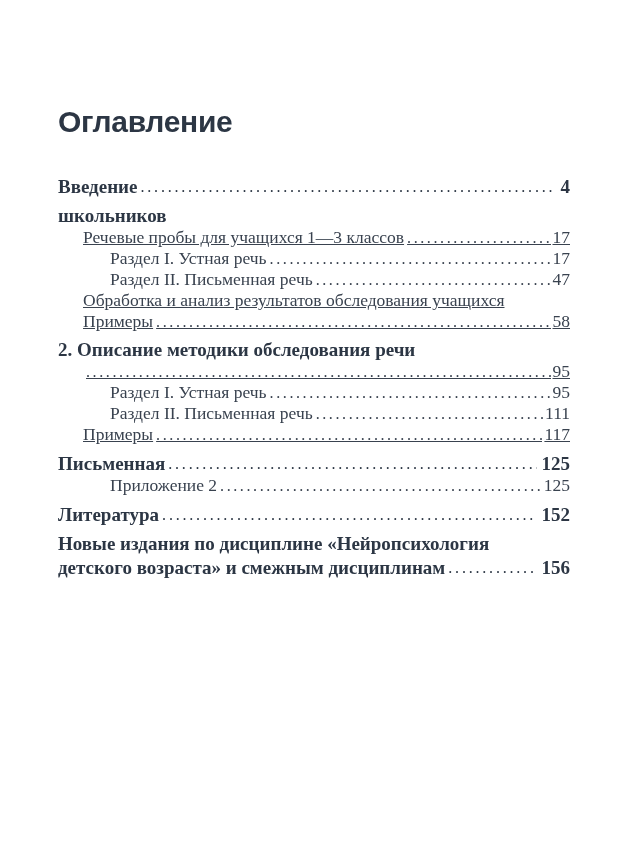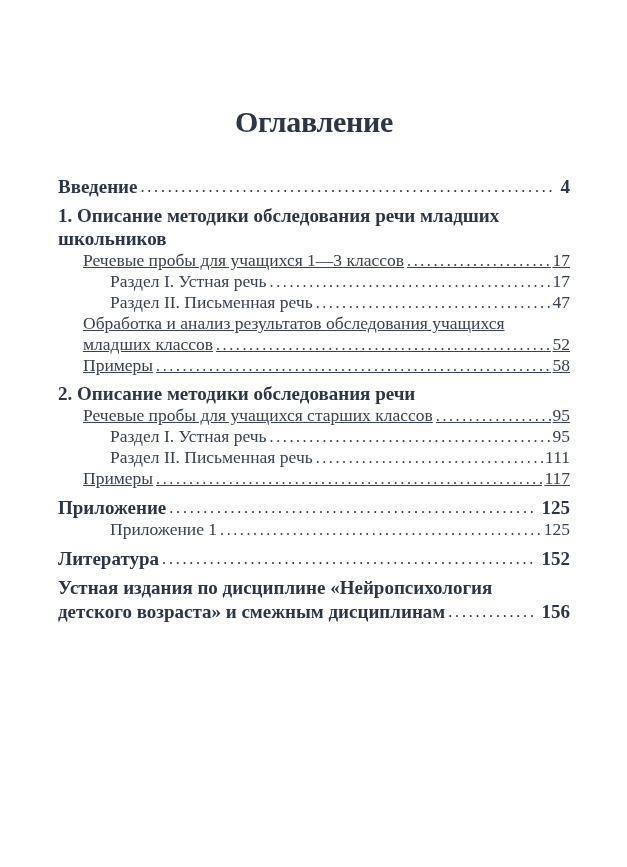--- a/index.html
+++ b/index.html
@@ -14,26 +14,25 @@
     font-family:"Liberation Serif","DejaVu Serif",serif;
     color:var(--text-color);
     overflow:hidden;
   }
   .page{
     box-sizing:border-box;
     width:627px;height:867px;
     padding:0 57px 0 58px;
   }
   h1.doc-title{
-    font-family:Liberation Serif, serif;
+    font-family:Liberation Sans, sans-serif;
     font-weight:700;
     font-size:30px;
     line-height:40px;
     color:var(--heading-color);
-    text-align:center;
     margin:102px 0 32px 0;
     letter-spacing:-0.3px;
   }
   .toc{
     font-size:17.5px;
   }
   .toc-entry{
     line-height:21px;
   }
   .toc-entry.bold{
@@ -84,23 +83,20 @@
   <div class="toc">
       <div class="toc-entry lvl-0 bold">
         <div class="toc-row">
           <span class="toc-text">Введение</span>
           <span class="leader"></span>
           <span class="page-num">4</span>
         </div>
       </div>
       <div class="toc-entry lvl-0 bold">
         <div class="toc-row">
-          <span class="toc-text">1. Описание методики обследования речи младших</span>
-        </div>
-        <div class="toc-row">
           <span class="toc-text">школьников</span>
         </div>
       </div>
       <div class="toc-entry lvl-1">
         <div class="toc-row">
           <span class="toc-text">Речевые пробы для учащихся 1—3 классов</span>
           <span class="leader"></span>
           <span class="page-num">17</span>
         </div>
       </div>
@@ -115,41 +111,35 @@
         <div class="toc-row">
           <span class="toc-text">Раздел II. Письменная речь</span>
           <span class="leader"></span>
           <span class="page-num">47</span>
         </div>
       </div>
       <div class="toc-entry lvl-1">
         <div class="toc-row">
           <span class="toc-text">Обработка и анализ результатов обследования учащихся</span>
         </div>
-        <div class="toc-row">
-          <span class="toc-text">младших классов</span>
-          <span class="leader"></span>
-          <span class="page-num">52</span>
-        </div>
       </div>
       <div class="toc-entry lvl-1">
         <div class="toc-row">
           <span class="toc-text">Примеры</span>
           <span class="leader"></span>
           <span class="page-num">58</span>
         </div>
       </div>
       <div class="toc-entry lvl-0 bold">
         <div class="toc-row">
           <span class="toc-text">2. Описание методики обследования речи</span>
         </div>
       </div>
       <div class="toc-entry lvl-1">
         <div class="toc-row">
-          <span class="toc-text">Речевые пробы для учащихся старших классов</span>
           <span class="leader"></span>
           <span class="page-num">95</span>
         </div>
       </div>
       <div class="toc-entry lvl-2">
         <div class="toc-row">
           <span class="toc-text">Раздел I. Устная речь</span>
           <span class="leader"></span>
           <span class="page-num">95</span>
         </div>
@@ -163,42 +153,42 @@
       </div>
       <div class="toc-entry lvl-1">
         <div class="toc-row">
           <span class="toc-text">Примеры</span>
           <span class="leader"></span>
           <span class="page-num">117</span>
         </div>
       </div>
       <div class="toc-entry lvl-0 bold">
         <div class="toc-row">
-          <span class="toc-text">Приложение</span>
+          <span class="toc-text">Письменная</span>
           <span class="leader"></span>
           <span class="page-num">125</span>
         </div>
       </div>
       <div class="toc-entry lvl-2">
         <div class="toc-row">
-          <span class="toc-text">Приложение 1</span>
+          <span class="toc-text">Приложение 2</span>
           <span class="leader"></span>
           <span class="page-num">125</span>
         </div>
       </div>
       <div class="toc-entry lvl-0 bold">
         <div class="toc-row">
           <span class="toc-text">Литература</span>
           <span class="leader"></span>
           <span class="page-num">152</span>
         </div>
       </div>
       <div class="toc-entry lvl-0 bold">
         <div class="toc-row">
-          <span class="toc-text">Устная издания по дисциплине «Нейропсихология</span>
+          <span class="toc-text">Новые издания по дисциплине «Нейропсихология</span>
         </div>
         <div class="toc-row">
           <span class="toc-text">детского возраста» и смежным дисциплинам</span>
           <span class="leader"></span>
           <span class="page-num">156</span>
         </div>
       </div>
     </div>
 </div>
 

